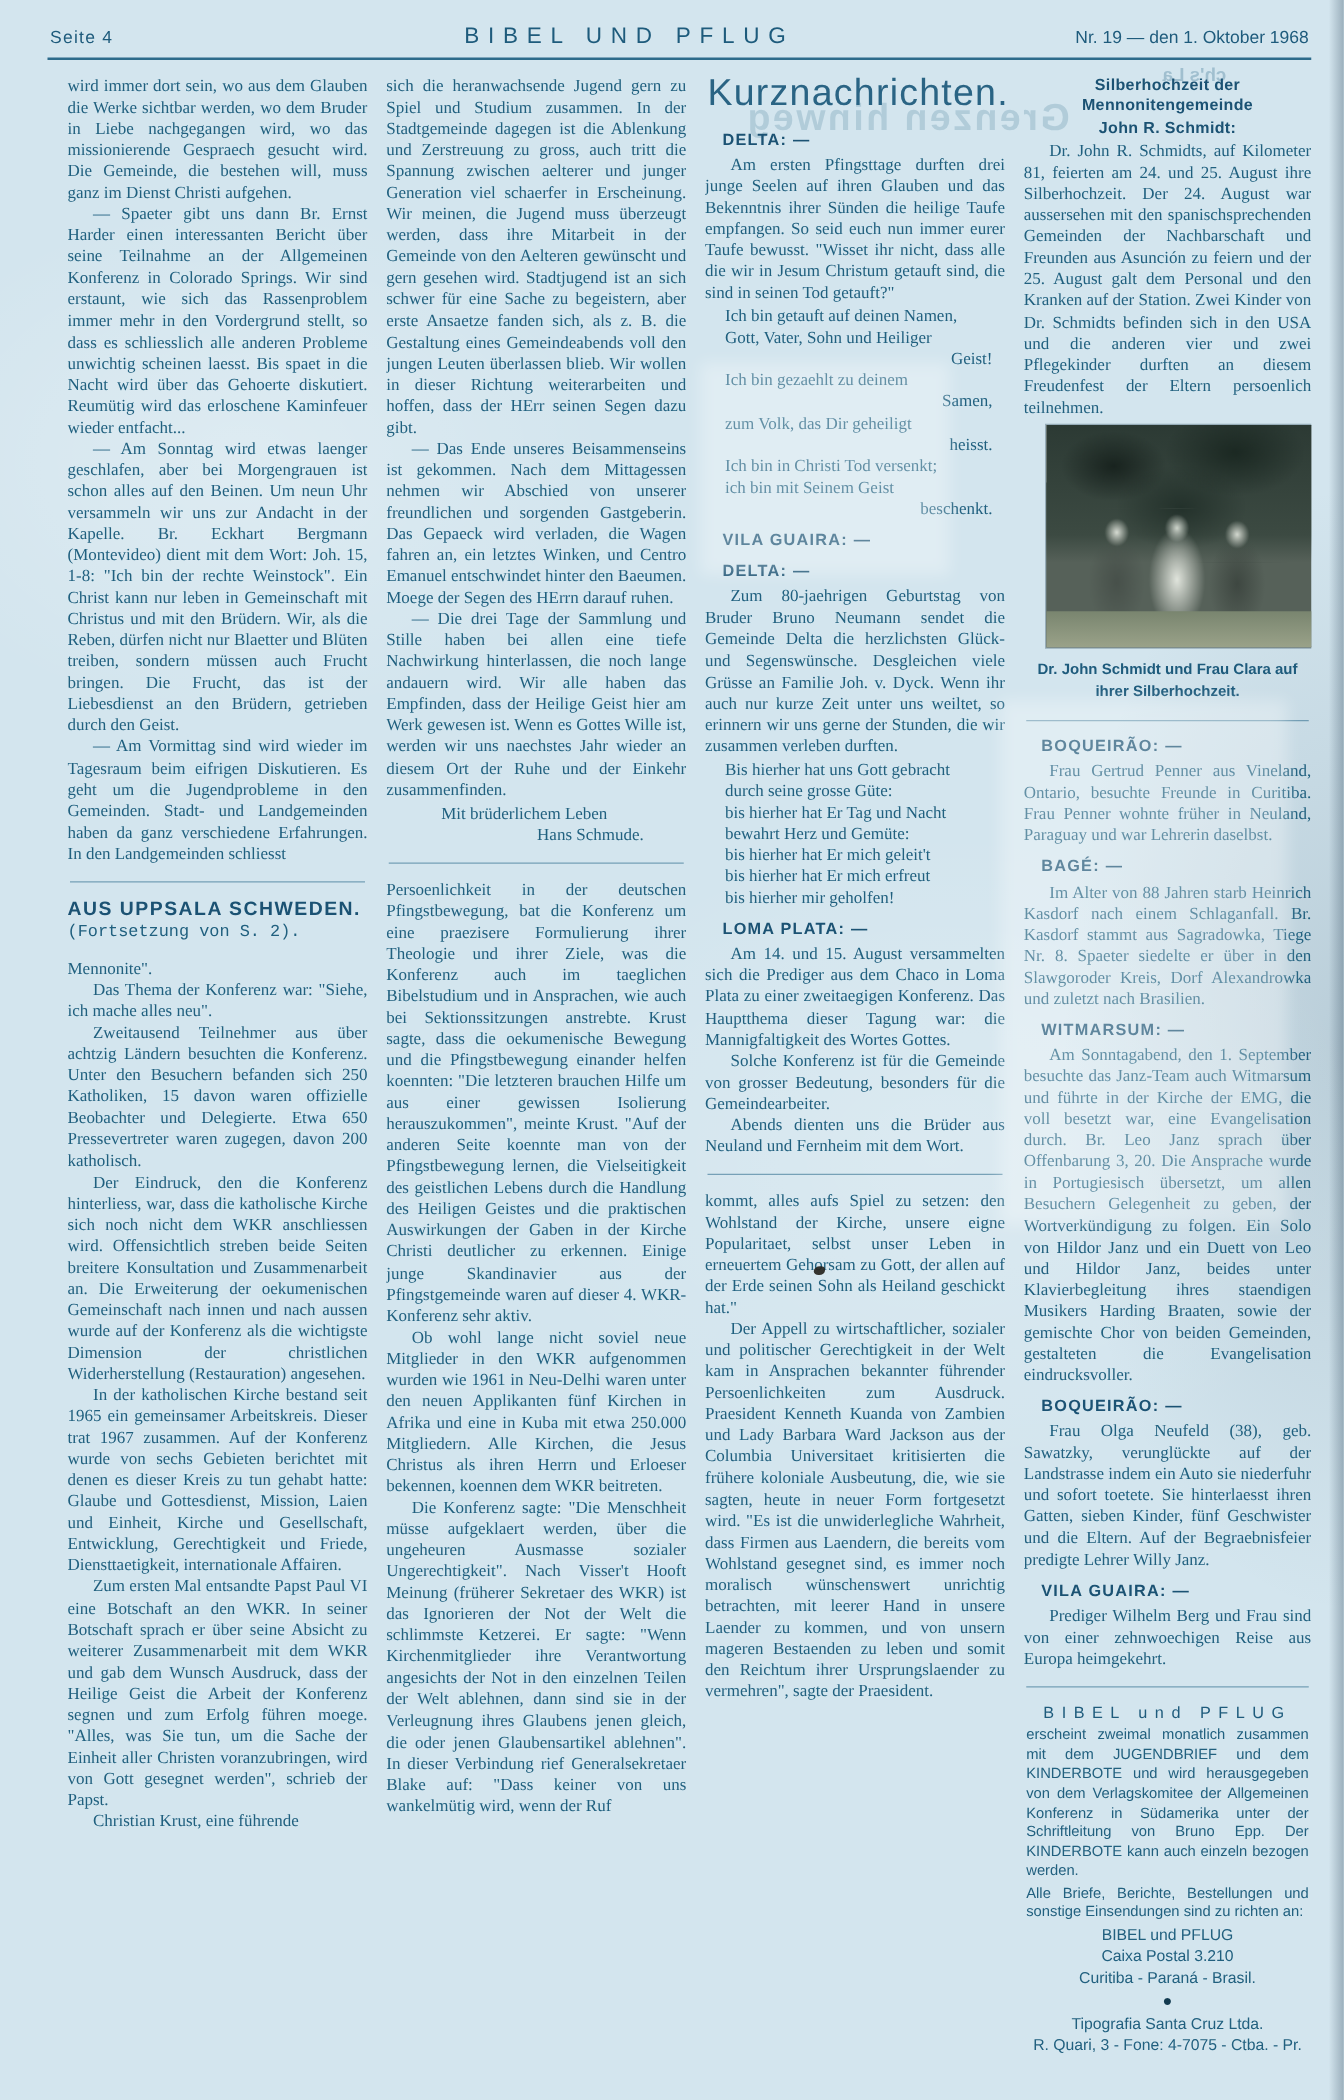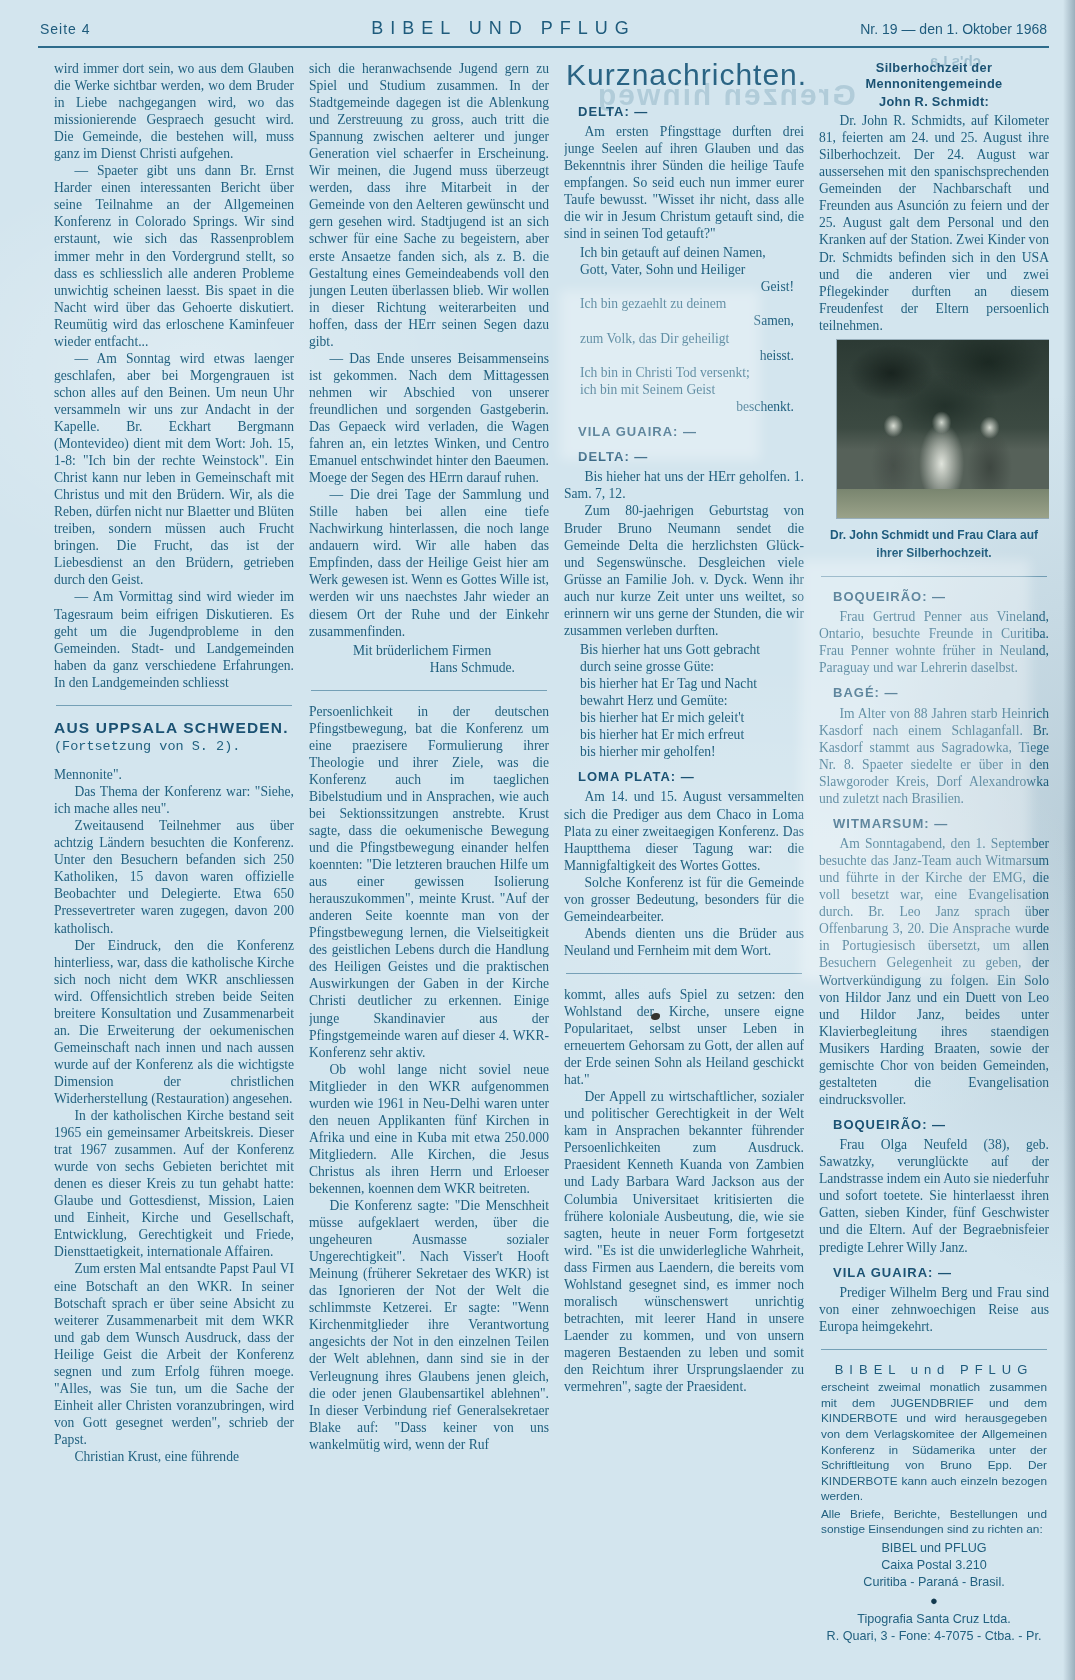--- a/index.html
+++ b/index.html
@@ -111,21 +111,21 @@
         <div class="blk p">Zweitausend Teilnehmer aus über achtzig Ländern besuchten die Konferenz. Unter den Besuchern befanden sich 250 Katholiken, 15 davon waren offizielle Beobachter und Delegierte. Etwa 650 Pressevertreter waren zugegen, davon 200 katholisch.</div>
         <div class="blk p">Der Eindruck, den die Konferenz hinterliess, war, dass die katholische Kirche sich noch nicht dem WKR anschliessen wird. Offensichtlich streben beide Seiten breitere Konsultation und Zusammenarbeit an. Die Erweiterung der oekumenischen Gemeinschaft nach innen und nach aussen wurde auf der Konferenz als die wichtigste Dimension der christlichen Widerherstellung (Restauration) angesehen.</div>
         <div class="blk p">In der katholischen Kirche bestand seit 1965 ein gemeinsamer Arbeitskreis. Dieser trat 1967 zusammen. Auf der Konferenz wurde von sechs Gebieten berichtet mit denen es dieser Kreis zu tun gehabt hatte: Glaube und Gottesdienst, Mission, Laien und Einheit, Kirche und Gesellschaft, Entwicklung, Gerechtigkeit und Friede, Diensttaetigkeit, internationale Affairen.</div>
         <div class="blk p">Zum ersten Mal entsandte Papst Paul VI eine Botschaft an den WKR. In seiner Botschaft sprach er über seine Absicht zu weiterer Zusammenarbeit mit dem WKR und gab dem Wunsch Ausdruck, dass der Heilige Geist die Arbeit der Konferenz segnen und zum Erfolg führen moege. "Alles, was Sie tun, um die Sache der Einheit aller Christen voranzubringen, wird von Gott gesegnet werden", schrieb der Papst.</div>
         <div class="blk p">Christian Krust, eine führende</div>
       </section>
     <section class="col" data-col="1">
         <div class="blk p noindent">sich die heranwachsende Jugend gern zu Spiel und Studium zusammen. In der Stadtgemeinde dagegen ist die Ablenkung und Zerstreuung zu gross, auch tritt die Spannung zwischen aelterer und junger Generation viel schaerfer in Erscheinung. Wir meinen, die Jugend muss überzeugt werden, dass ihre Mitarbeit in der Gemeinde von den Aelteren gewünscht und gern gesehen wird. Stadtjugend ist an sich schwer für eine Sache zu begeistern, aber erste Ansaetze fanden sich, als z. B. die Gestaltung eines Gemeindeabends voll den jungen Leuten überlassen blieb. Wir wollen in dieser Richtung weiterarbeiten und hoffen, dass der HErr seinen Segen dazu gibt.</div>
         <div class="blk p">— Das Ende unseres Beisammenseins ist gekommen. Nach dem Mittagessen nehmen wir Abschied von unserer freundlichen und sorgenden Gastgeberin. Das Gepaeck wird verladen, die Wagen fahren an, ein letztes Winken, und Centro Emanuel entschwindet hinter den Baeumen. Moege der Segen des HErrn darauf ruhen.</div>
         <div class="blk p">— Die drei Tage der Sammlung und Stille haben bei allen eine tiefe Nachwirkung hinterlassen, die noch lange andauern wird. Wir alle haben das Empfinden, dass der Heilige Geist hier am Werk gewesen ist. Wenn es Gottes Wille ist, werden wir uns naechstes Jahr wieder an diesem Ort der Ruhe und der Einkehr zusammenfinden.</div>
-        <div class="blk sig1">Mit brüderlichem Firmen</div>
+        <div class="blk sig1">Mit brüderlichem Leben</div>
         <div class="blk sig2">Hans Schmude.</div>
         <div class="rule"></div>
         <div class="blk p noindent">Persoenlichkeit in der deutschen Pfingstbewegung, bat die Konferenz um eine praezisere Formulierung ihrer Theologie und ihrer Ziele, was die Konferenz auch im taeglichen Bibelstudium und in Ansprachen, wie auch bei Sektionssitzungen anstrebte. Krust sagte, dass die oekumenische Bewegung und die Pfingstbewegung einander helfen koennten: "Die letzteren brauchen Hilfe um aus einer gewissen Isolierung herauszukommen", meinte Krust. "Auf der anderen Seite koennte man von der Pfingstbewegung lernen, die Vielseitigkeit des geistlichen Lebens durch die Handlung des Heiligen Geistes und die praktischen Auswirkungen der Gaben in der Kirche Christi deutlicher zu erkennen. Einige junge Skandinavier aus der Pfingstgemeinde waren auf dieser 4. WKR-Konferenz sehr aktiv.</div>
         <div class="blk p">Ob wohl lange nicht soviel neue Mitglieder in den WKR aufgenommen wurden wie 1961 in Neu-Delhi waren unter den neuen Applikanten fünf Kirchen in Afrika und eine in Kuba mit etwa 250.000 Mitgliedern. Alle Kirchen, die Jesus Christus als ihren Herrn und Erloeser bekennen, koennen dem WKR beitreten.</div>
         <div class="blk p">Die Konferenz sagte: "Die Menschheit müsse aufgeklaert werden, über die ungeheuren Ausmasse sozialer Ungerechtigkeit". Nach Visser't Hooft Meinung (früherer Sekretaer des WKR) ist das Ignorieren der Not der Welt die schlimmste Ketzerei. Er sagte: "Wenn Kirchenmitglieder ihre Verantwortung angesichts der Not in den einzelnen Teilen der Welt ablehnen, dann sind sie in der Verleugnung ihres Glaubens jenen gleich, die oder jenen Glaubensartikel ablehnen". In dieser Verbindung rief Generalsekretaer Blake auf: "Dass keiner von uns wankelmütig wird, wenn der Ruf</div>
       </section>
     <section class="col" data-col="2">
         <div class="blk heading-lg">Kurznachrichten...</div>
         <div class="blk kicker">DELTA: —</div>
         <div class="blk p">Am ersten Pfingsttage durften drei junge Seelen auf ihren Glauben und das Bekenntnis ihrer Sünden die heilige Taufe empfangen. So seid euch nun immer eurer Taufe bewusst. "Wisset ihr nicht, dass alle die wir in Jesum Christum getauft sind, die sind in seinen Tod getauft?"</div>
@@ -136,21 +136,20 @@
           <div class="vline">Ich bin gezaehlt zu deinem</div>
           <div class="vline right">Samen,</div>
           <div class="vline">zum Volk, das Dir geheiligt</div>
           <div class="vline right">heisst.</div>
           <div class="vline">Ich bin in Christi Tod versenkt;</div>
           <div class="vline">ich bin mit Seinem Geist</div>
           <div class="vline right">beschenkt.</div>
         </div>
         <div class="blk kicker">VILA GUAIRA: —</div>
         <div class="blk kicker">DELTA: —</div>
-        <div class="blk p">Bis hieher hat uns der HErr geholfen. 1. Sam. 7, 12.</div>
         <div class="blk p">Zum 80-jaehrigen Geburtstag von Bruder Bruno Neumann sendet die Gemeinde Delta die herzlichsten Glück- und Segenswünsche. Desgleichen viele Grüsse an Familie Joh. v. Dyck. Wenn ihr auch nur kurze Zeit unter uns weiltet, so erinnern wir uns gerne der Stunden, die wir zusammen verleben durften.</div>
         <div class="blk verse">
           <div class="vline">Bis hierher hat uns Gott gebracht</div>
           <div class="vline">durch seine grosse Güte:</div>
           <div class="vline">bis hierher hat Er Tag und Nacht</div>
           <div class="vline">bewahrt Herz und Gemüte:</div>
           <div class="vline">bis hierher hat Er mich geleit't</div>
           <div class="vline">bis hierher hat Er mich erfreut</div>
           <div class="vline">bis hierher mir geholfen!</div>
         </div>

